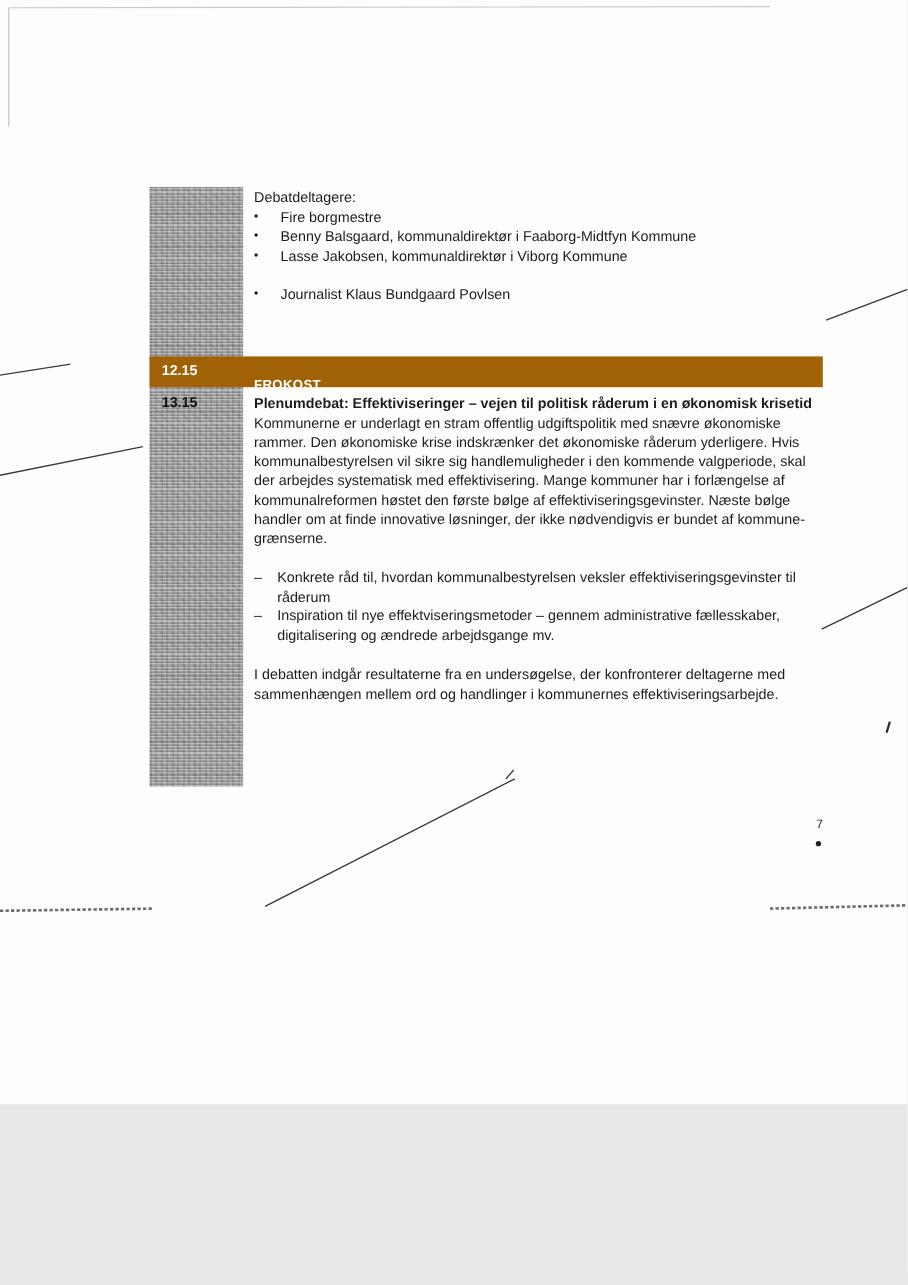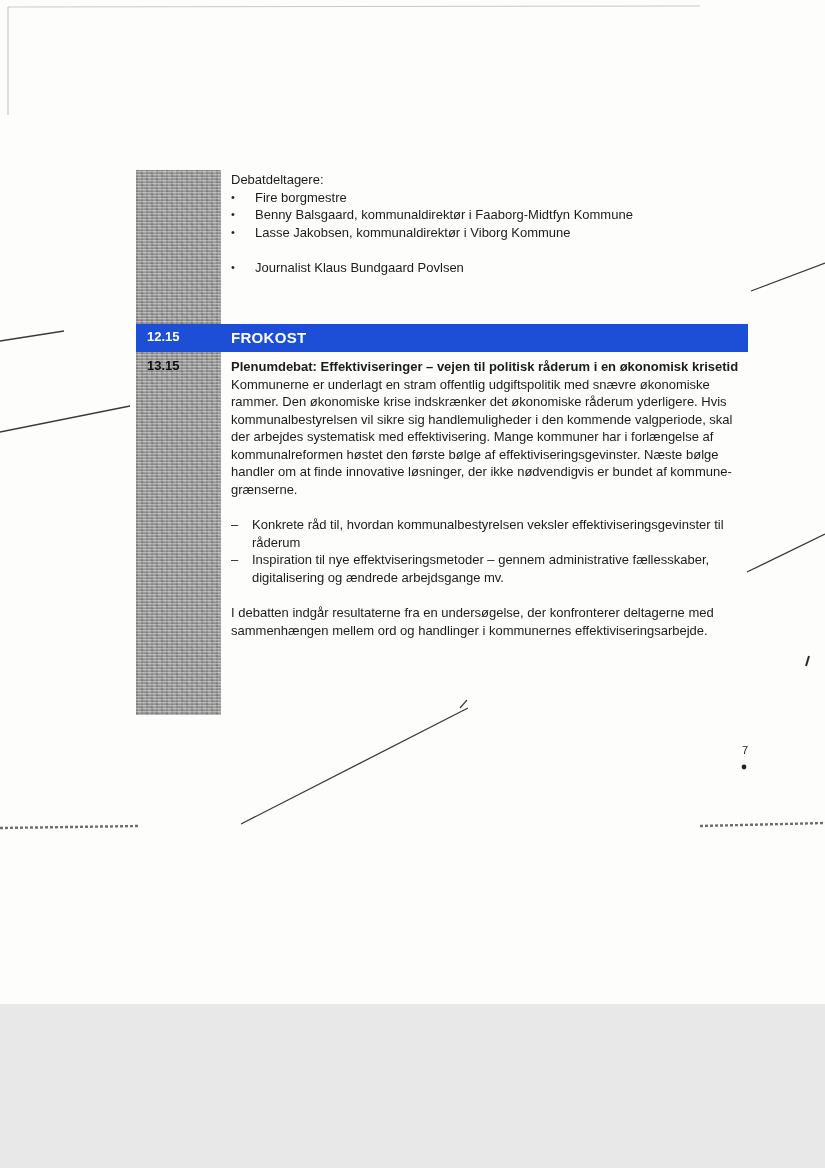--- a/index.html
+++ b/index.html
@@ -20,24 +20,24 @@
   }
   .txt{font-size:13px;line-height:17.5px;}
   .bold{font-weight:bold;}
   #participants-block{position:absolute;left:231px;top:171px;width:520px;}
   .bullet-row{display:flex;}
   .bullet-marker{flex:0 0 24px;font-size:11px;line-height:17.5px;}
   .gap-line{height:18px;}
   
   .blackband{
     position:absolute;left:136px;top:324px;width:612px;height:28px;
-    background:#1d4ed8;color:#ffffff;
+    background:#a16207;color:#ffffff;
   }
   .band-time{position:absolute;left:11px;top:5px;font-size:13px;font-weight:bold;}
-  .band-title{position:absolute;left:95px;top:5px;font-size:15px;font-weight:bold;letter-spacing:.3px;}
+  .band-title{position:absolute;left:95px;top:19px;font-size:12px;font-weight:bold;letter-spacing:.3px;}
   .side-time{
     position:absolute;left:147px;top:358px;font-size:13px;font-weight:bold;color:#101010;
   }
   #plenum-block{position:absolute;left:231px;top:358px;width:520px;}
   .dash-row{display:flex;}
   .dash-marker{flex:0 0 21px;line-height:17.5px;}
   .pagenum{
     position:absolute;left:742px;top:744px;font-size:11px;color:#222;
   }
   .artifacts{position:absolute;left:0;top:0;width:825px;height:1168px;pointer-events:none;}

